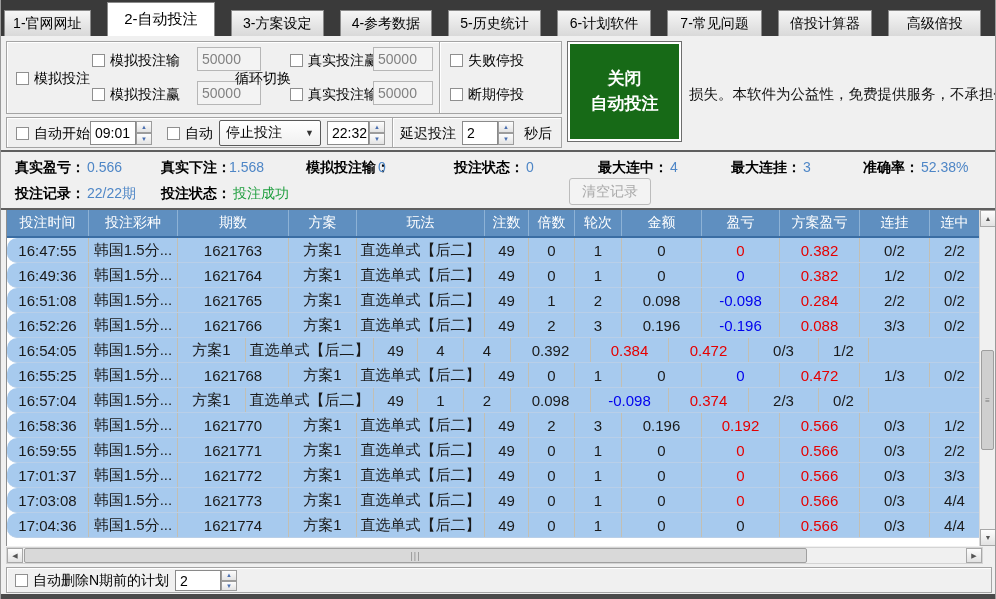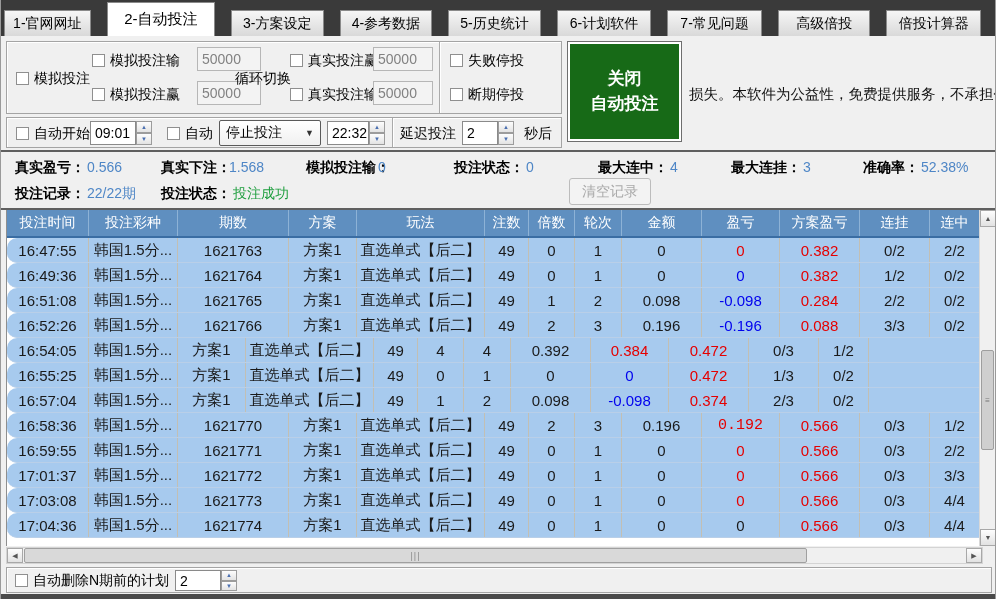--- a/index.html
+++ b/index.html
@@ -74,22 +74,22 @@
 <div id="app">
 
   <div class="tabbar">
       <div class="tab" style="width: 88px;">1-官网网址</div>
       <div class="tab active" style="width: 110px;">2-自动投注</div>
       <div class="tab" style="width: 94px;">3-方案设定</div>
       <div class="tab" style="width: 94px;">4-参考数据</div>
       <div class="tab" style="width: 94px;">5-历史统计</div>
       <div class="tab" style="width: 96px;">6-计划软件</div>
       <div class="tab" style="width: 96px;">7-常见问题</div>
+      <div class="tab" style="width: 96px;">倍投计算器</div>
       <div class="tab" style="width: 94px;">高级倍投</div>
-      <div class="tab" style="width: 96px;">倍投计算器</div>
     </div>
 
   <div class="gbox" style="left:5px;top:41px;width:556px;height:73px;">
     <span class="cb" style="left:9px;top:30px;"></span>
     <span class="lbl" style="left:27px;top:28px;">模拟投注</span>
 
     <span class="cb" style="left:85px;top:12px;"></span>
     <span class="lbl" style="left:103px;top:10px;">模拟投注输</span>
     <input class="field dis" style="left: 190px; top: 5px; width: 64px; height: 24px;" value="50000">
 
@@ -263,20 +263,21 @@
           <div class="td" style="width: 47px;">4</div>
           <div class="td" style="width: 80px;">0.392</div>
           <div class="td" style="width: 78px; color: rgb(229, 0, 0);">0.384</div>
           <div class="td" style="width: 80px; color: rgb(229, 0, 0);">0.472</div>
           <div class="td" style="width: 70px;">0/3</div>
           <div class="td" style="width: 50px;">1/2</div>
         </div>
         <div class="tr">
           <div class="td" style="width: 82px;">16:55:25</div>
           <div class="td" style="width: 89px;">韩国1.5分...</div>
+          <div class="td" style="width: 111px;">1621768</div>
           <div class="td" style="width: 68px;">方案1</div>
           <div class="td" style="width: 128px;">直选单式【后二】</div>
           <div class="td" style="width: 44px;">49</div>
           <div class="td" style="width: 46px;">0</div>
           <div class="td" style="width: 47px;">1</div>
           <div class="td" style="width: 80px;">0</div>
           <div class="td" style="width: 78px; color: rgb(0, 0, 238);">0</div>
           <div class="td" style="width: 80px; color: rgb(229, 0, 0);">0.472</div>
           <div class="td" style="width: 70px;">1/3</div>
           <div class="td" style="width: 50px;">0/2</div>
@@ -298,21 +299,21 @@
         <div class="tr">
           <div class="td" style="width: 82px;">16:58:36</div>
           <div class="td" style="width: 89px;">韩国1.5分...</div>
           <div class="td" style="width: 111px;">1621770</div>
           <div class="td" style="width: 68px;">方案1</div>
           <div class="td" style="width: 128px;">直选单式【后二】</div>
           <div class="td" style="width: 44px;">49</div>
           <div class="td" style="width: 46px;">2</div>
           <div class="td" style="width: 47px;">3</div>
           <div class="td" style="width: 80px;">0.196</div>
-          <div class="td" style="width: 78px; color: rgb(229, 0, 0); font-family: Liberation Mono, monospace;">0.192</div>
+          <div class="td" style="width: 78px; color: rgb(229, 0, 0);">0.192</div>
           <div class="td" style="width: 80px; color: rgb(229, 0, 0);">0.566</div>
           <div class="td" style="width: 70px;">0/3</div>
           <div class="td" style="width: 50px;">1/2</div>
         </div>
         <div class="tr">
           <div class="td" style="width: 82px;">16:59:55</div>
           <div class="td" style="width: 89px;">韩国1.5分...</div>
           <div class="td" style="width: 111px;">1621771</div>
           <div class="td" style="width: 68px;">方案1</div>
           <div class="td" style="width: 128px;">直选单式【后二】</div>

